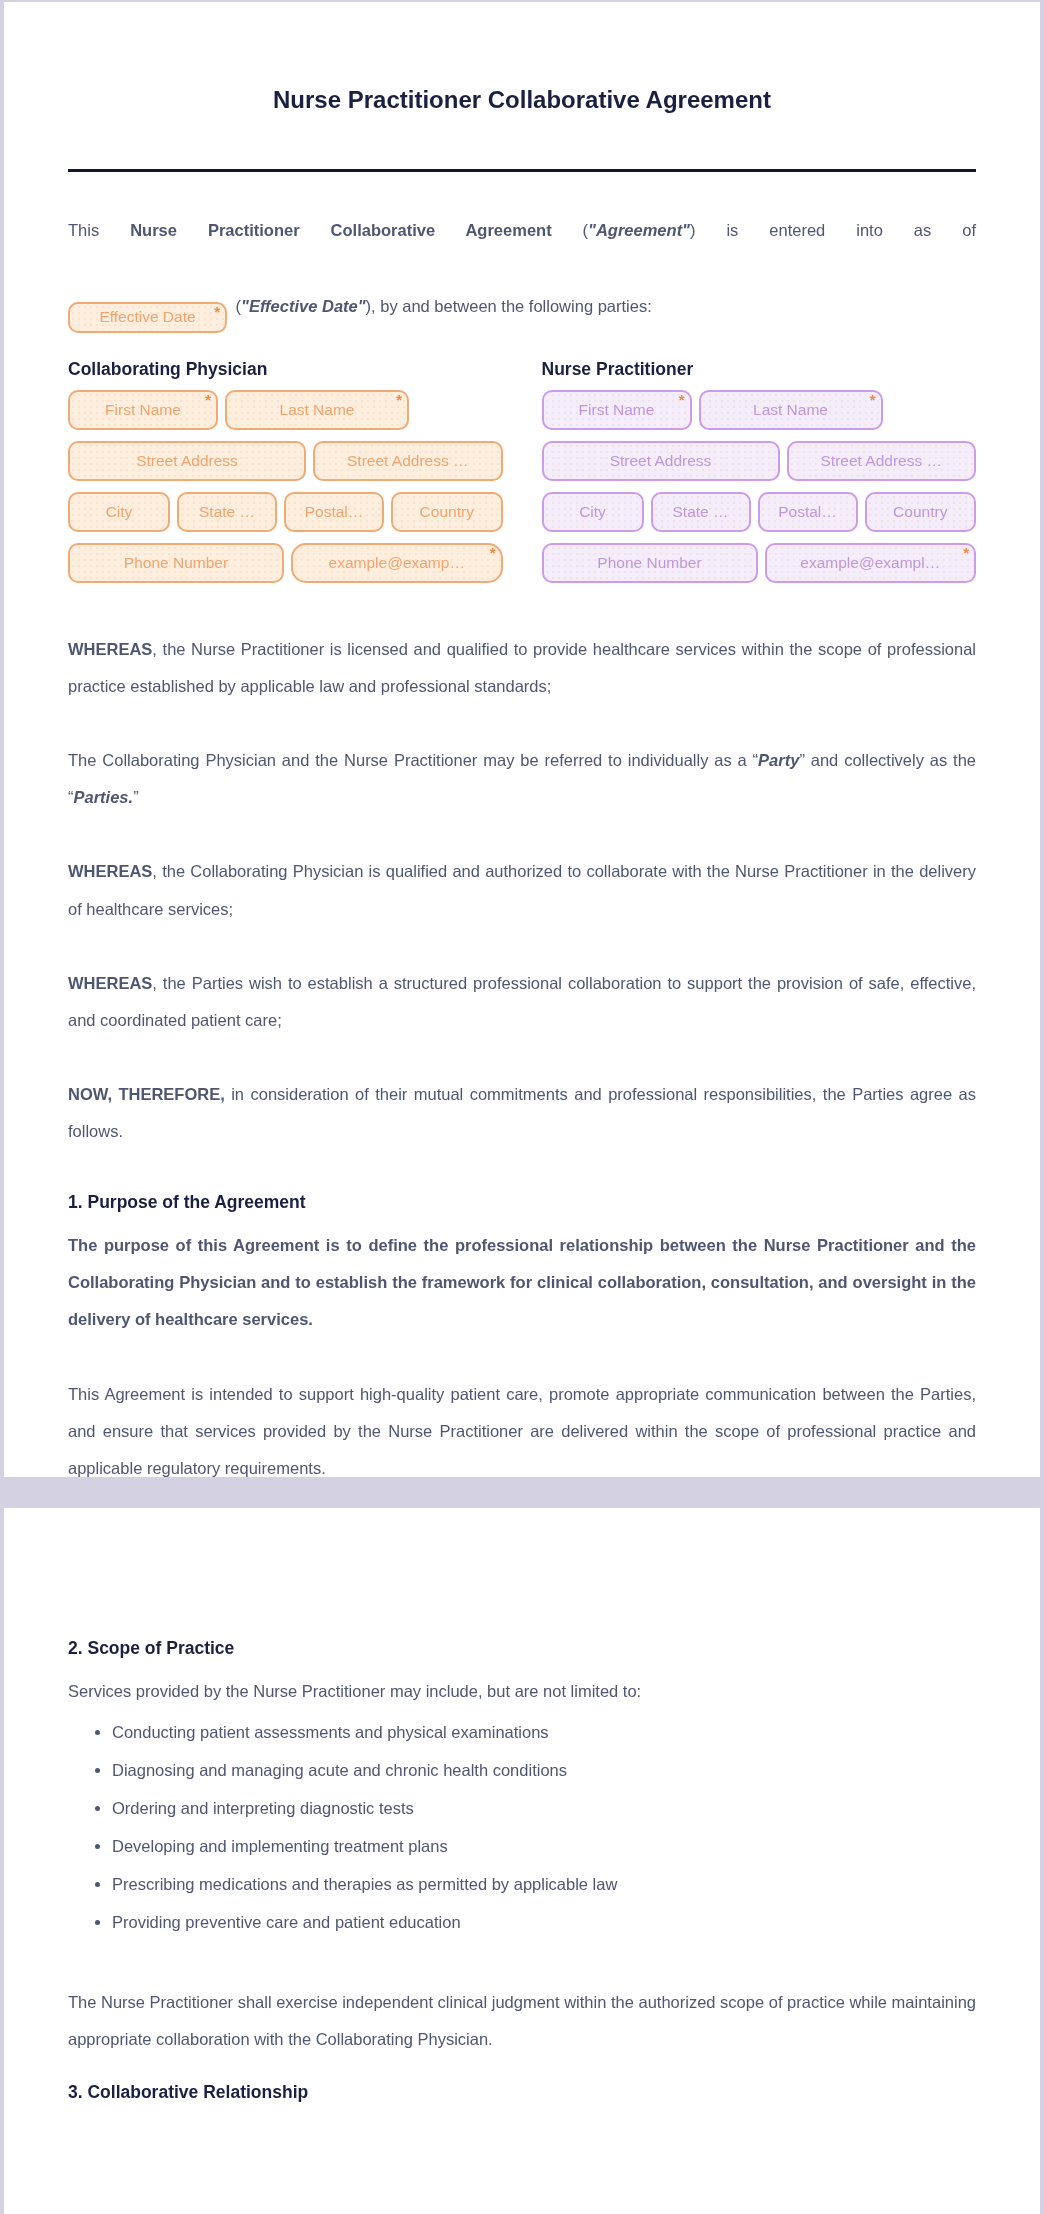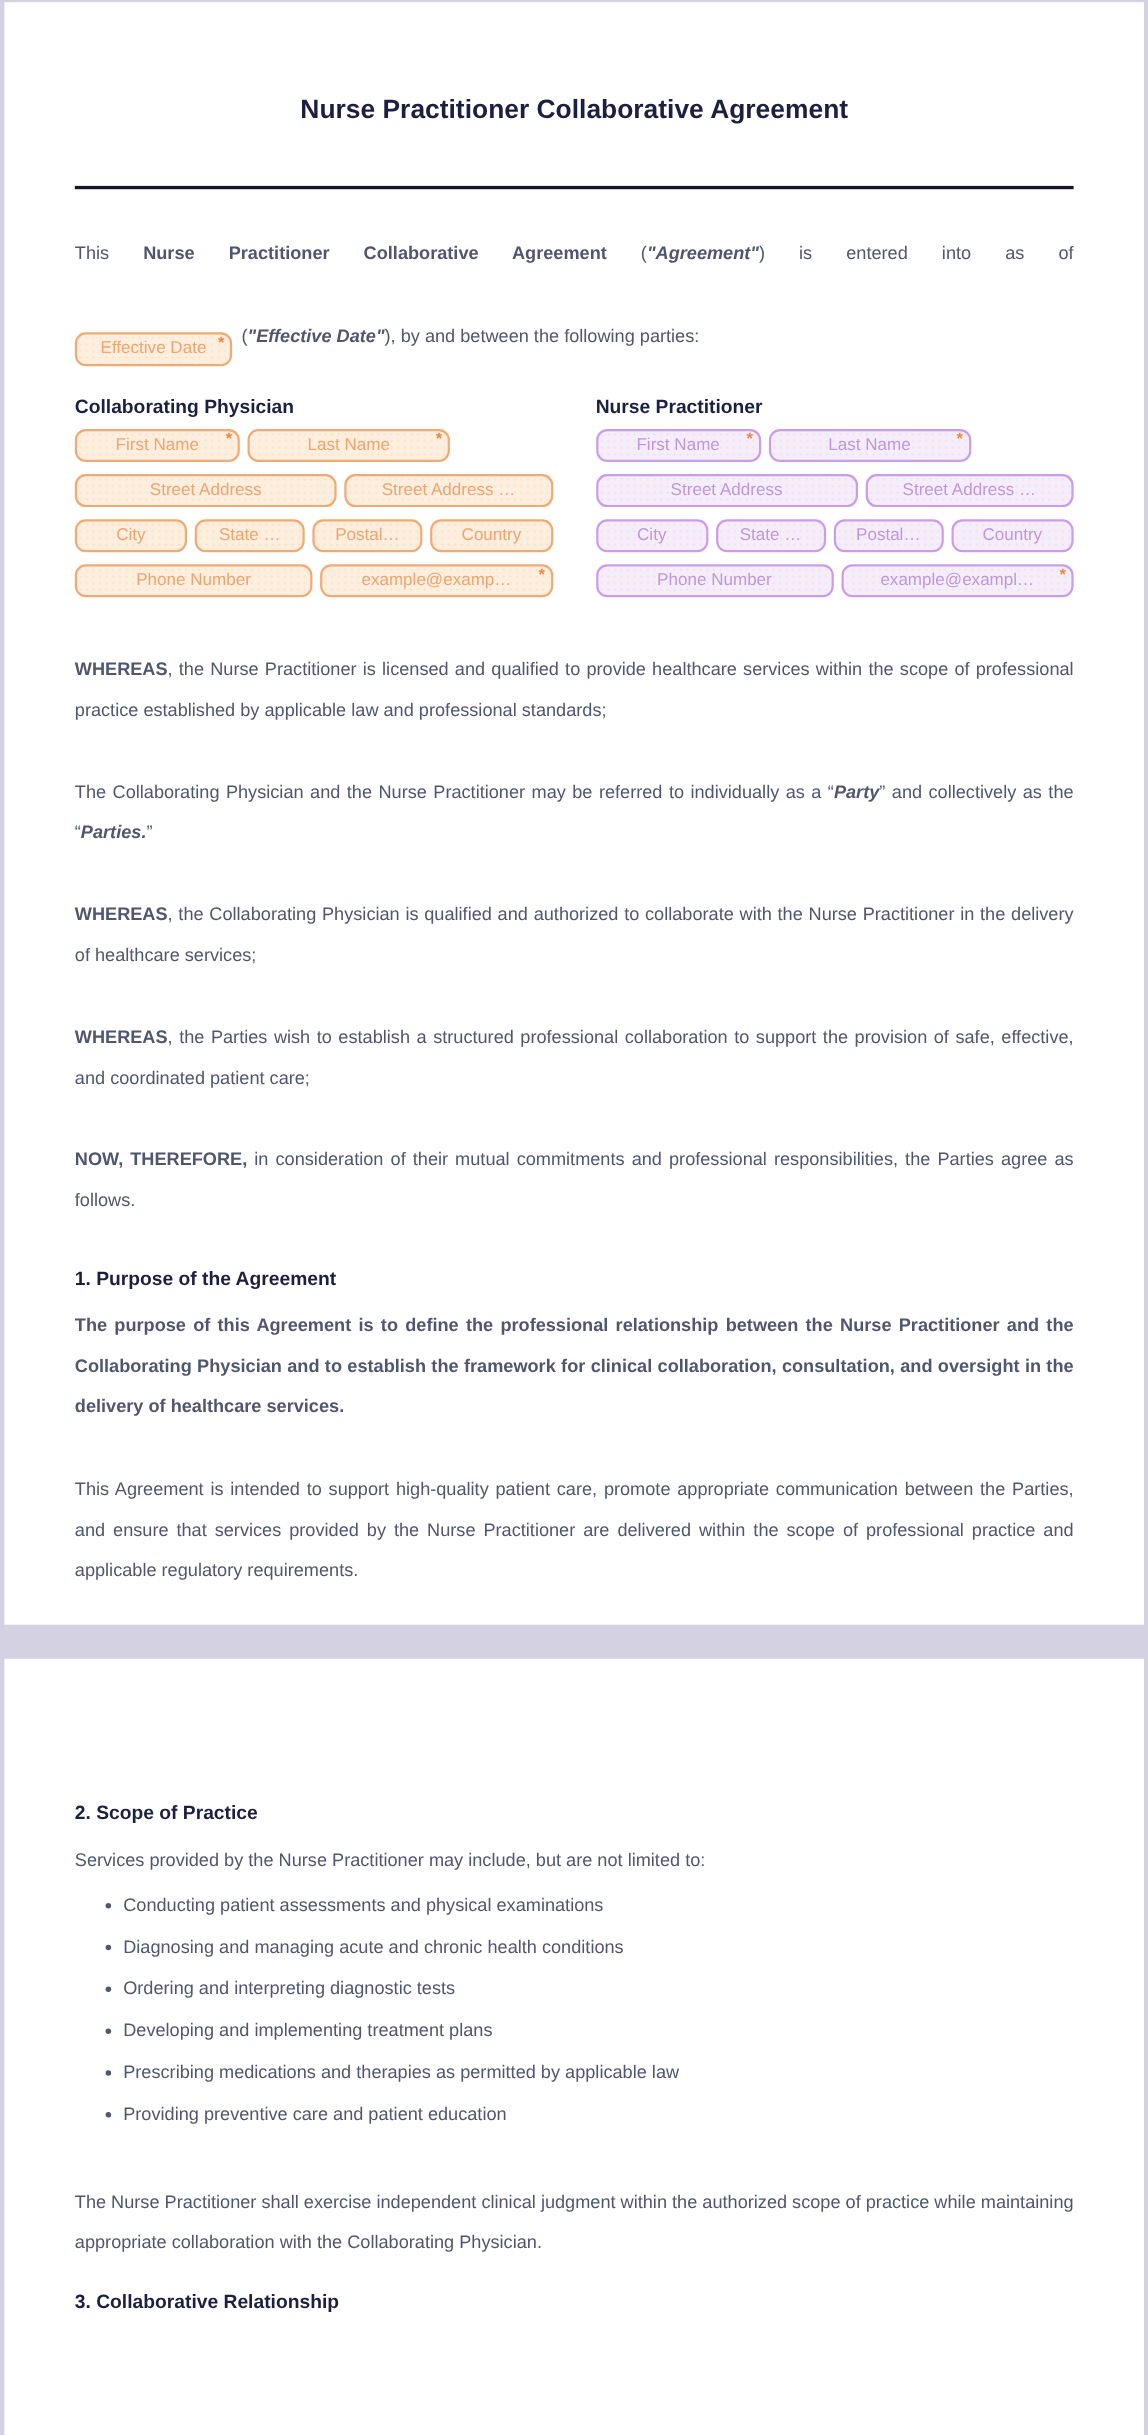--- a/index.html
+++ b/index.html
@@ -59,21 +59,21 @@
   .party-h {
     font-size: 17.5px;
     font-weight: bold;
     color: var(--heading_text, #1b2040);
     margin: 0 0 10px 0;
   }
   .frow { display: flex; gap: 7px; margin-bottom: 11px; }
 
   .field {
     position: relative;
-    height: 30px;
+    height: 40px;
     border-radius: 10px;
     display: flex;
     align-items: center;
     justify-content: center;
     font-size: 15.5px;
     overflow: hidden;
     white-space: nowrap;
     cursor: text;
     background-image: radial-gradient(rgba(120,80,40,0.06) 1px, transparent 1px);
     background-size: 6px 6px;
@@ -93,21 +93,21 @@
     position: absolute;
     top: 0px;
     right: 5px;
     font-size: 15px;
     font-weight: bold;
     color: var(--required_asterisk, #ee8a43);
     line-height: 1;
   }
   .inline-field {
     display: inline-flex;
-    width: 143px;
+    width: 159px;
     height: 31px;
     vertical-align: -10px;
     margin-right: 4px;
   }
 
   .bullets {
     margin: 4px 0 0 0;
     padding-left: 44px;
   }
   .bullets li {
@@ -169,21 +169,21 @@
               <span class="ph">Postal…</span>
             </div>
             <div class="field orange" style="flex: 1 1 0%;">
               <span class="ph">Country</span>
             </div>
           </div>
           <div class="frow">
             <div class="field orange" style="width: 216px; flex: 0 0 216px;">
               <span class="ph">Phone Number</span>
             </div>
-            <div class="field orange" style="flex: 1 1 0%;">
+            <div class="field orange" style="flex: 1 1 0%; border-radius: 15px;">
               <span class="ph">example@examp…</span>
               <span class="req">*</span>
             </div>
           </div>
         </div>
     </div>
     <div class="party">
       <h3 class="party-h">Nurse Practitioner</h3>
       <div>
           <div class="frow">

